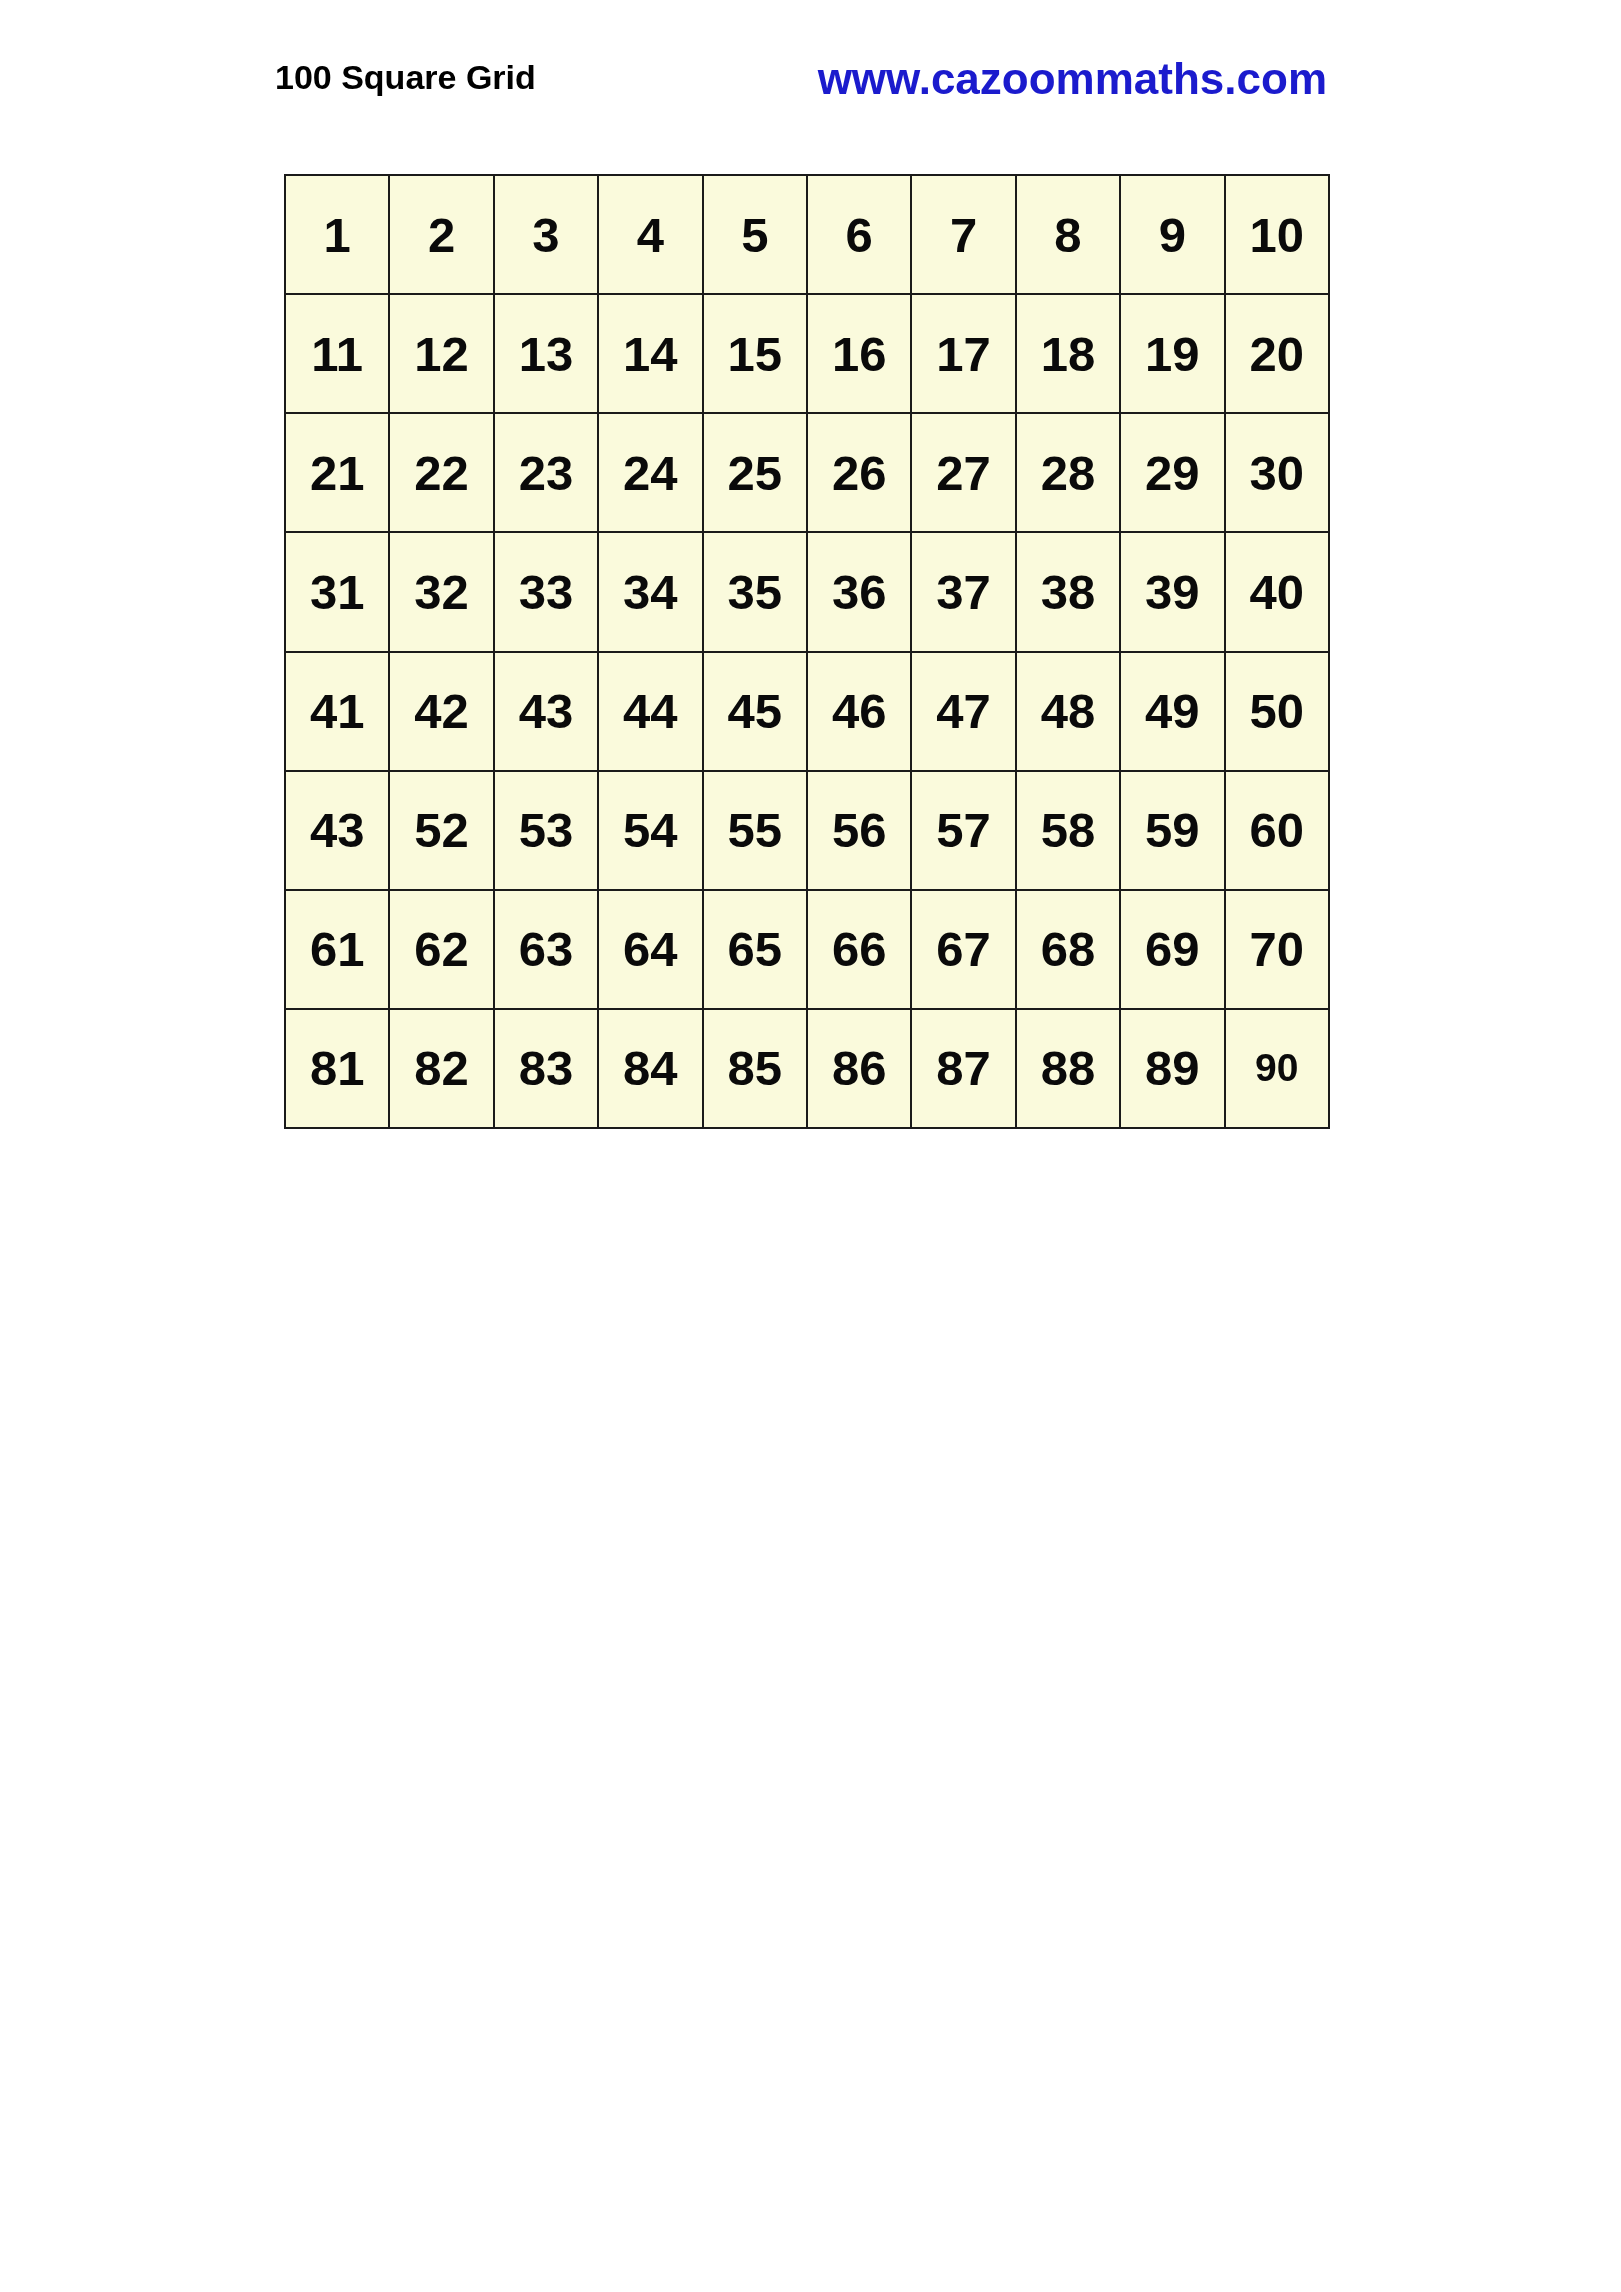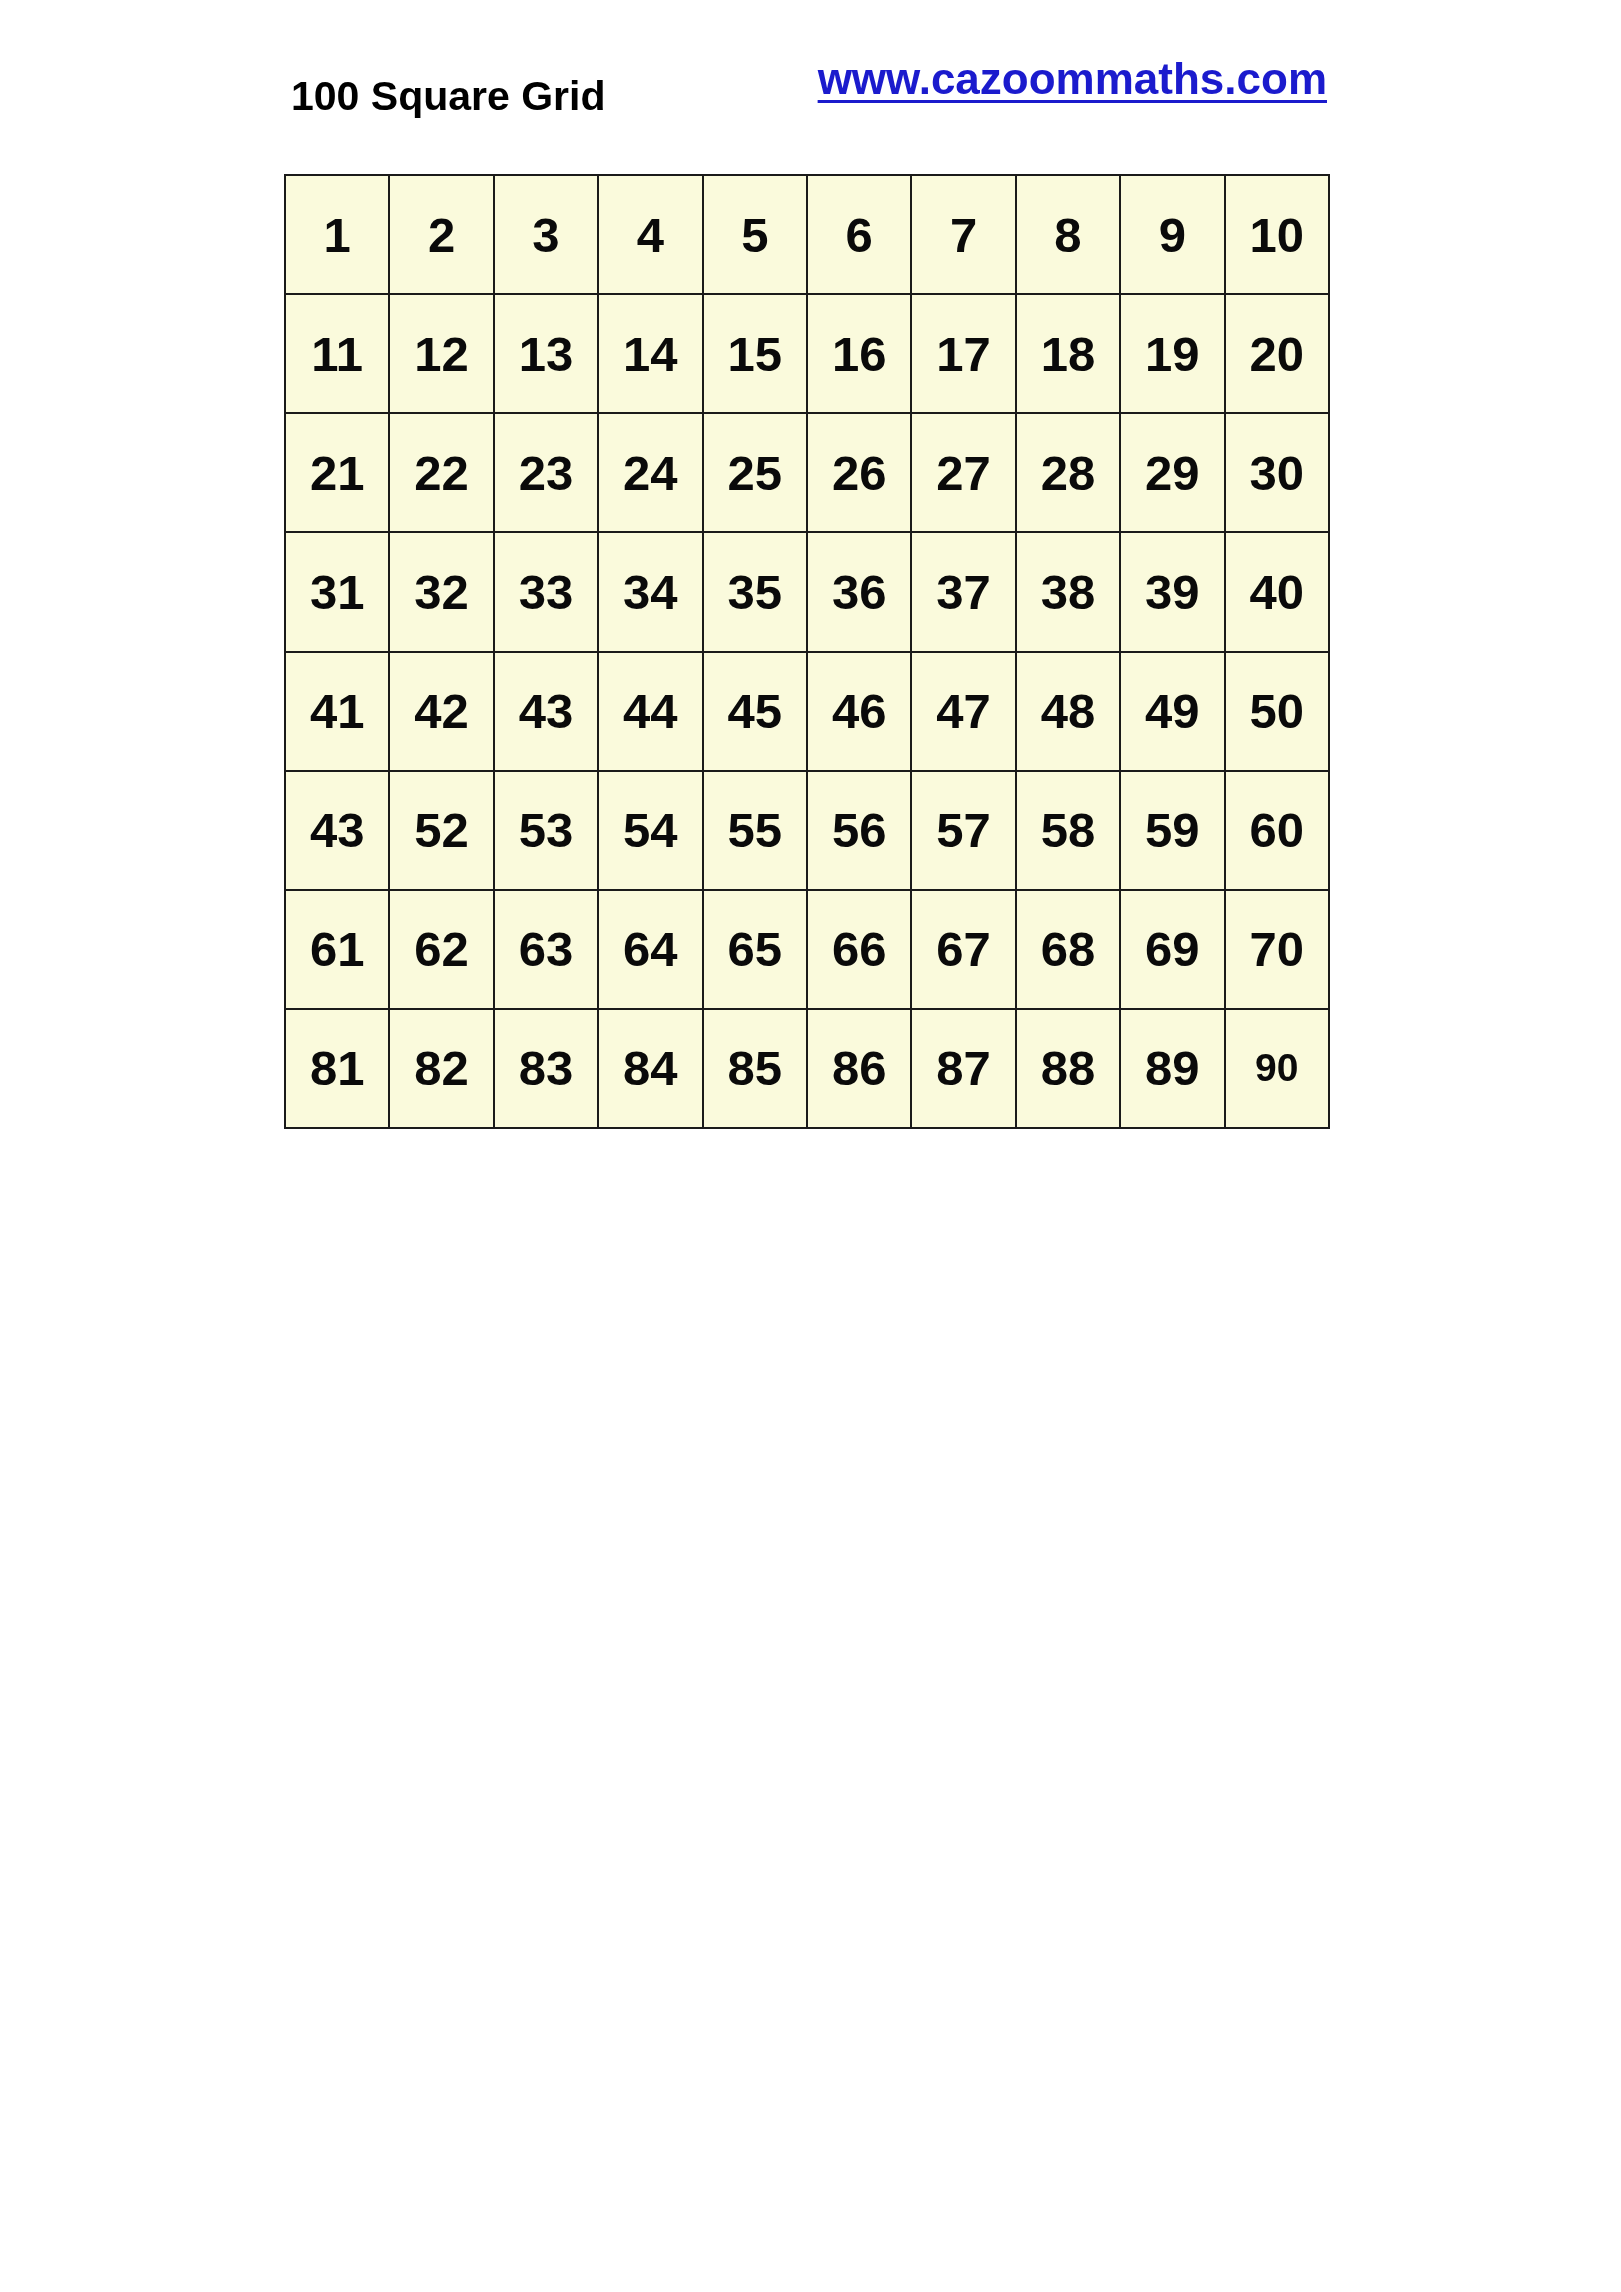--- a/index.html
+++ b/index.html
@@ -11,36 +11,35 @@
     height: 2293px;
     background: #ffffff;
     font-family: "Liberation Sans", sans-serif;
     position: relative;
     overflow: hidden;
   }
   .page-title {
     position: absolute;
     left: 275px;
     top: 60px;
-    margin: 16px;
-    font-size: 41px;
+    margin: 0;
+    font-size: 34px;
     font-weight: bold;
     line-height: 1;
     color: var(--title-color, #000000);
     white-space: nowrap;
   }
   .site-link {
     position: absolute;
     top: 57px;
     right: 294px;
     font-size: 44px;
     font-weight: bold;
     line-height: 1;
     color: var(--link-blue, #1B1BCD);
-    text-decoration: underline;
     text-decoration-thickness: 2.9px;
     text-underline-offset: 5.9px;
     white-space: nowrap;
     cursor: pointer;
   }
   table.hundred-grid {
     position: absolute;
     left: 284px;
     top: 174px;
     width: 1046px;

